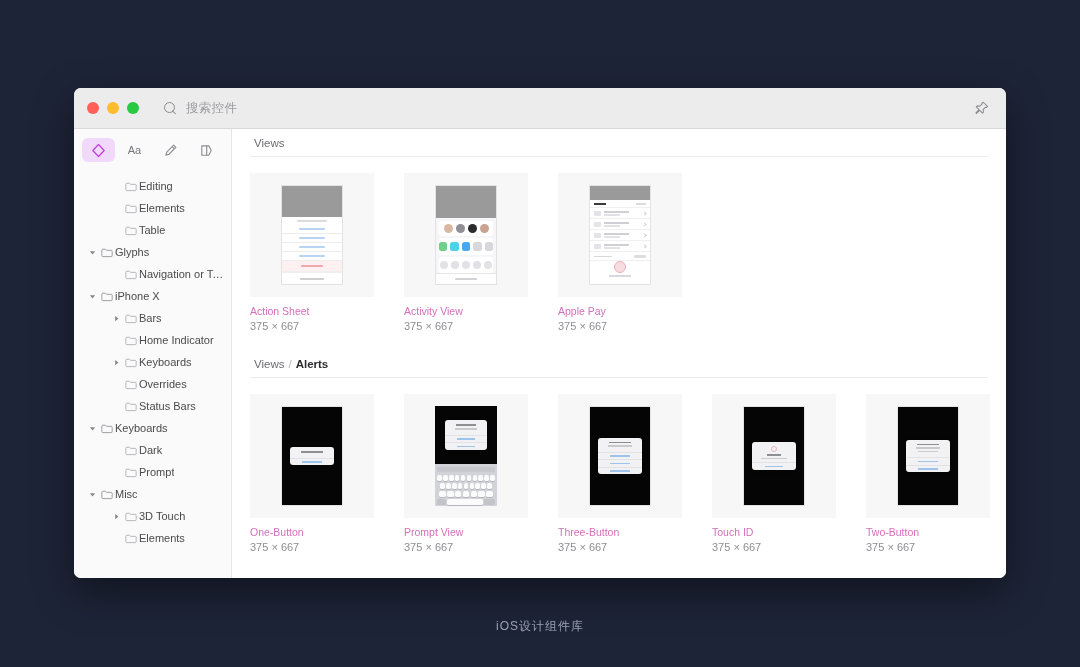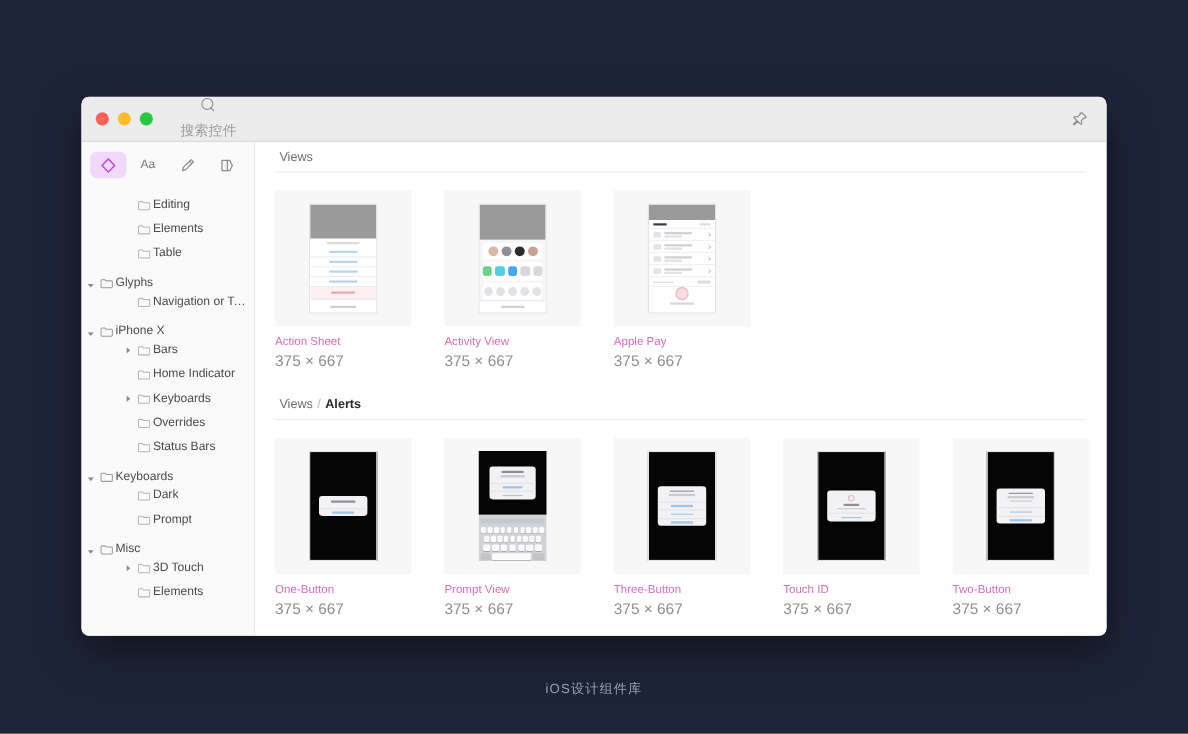--- a/index.html
+++ b/index.html
@@ -32,21 +32,21 @@
     display:flex; align-items:center;
     padding:0 13px;
     position:relative;
   }
   .lights { display:flex; gap:8px; align-items:center; }
   .light { width:12px; height:12px; border-radius:50%; }
   .l-red   { background:#ff5f57; }
   .l-amber { background:#febc2e; }
   .l-green { background:#28c840; }
 
-  .search-zone { display:flex; align-items:center; gap:9px; margin-left:25px;flex-direction:column; }
+  .search-zone { display:flex; align-items:center; gap:9px; margin-left:25px; }
   .search-glyph { width:13px; height:13px; position:relative; display:block; }
   .search-glyph::before{
     content:""; position:absolute; left:0; top:0;
     width:9px; height:9px; border:1.4px solid #8a8a8e; border-radius:50%;
   }
   .search-glyph::after{
     content:""; position:absolute; left:8px; top:8.5px;
     width:5px; height:1.4px; background:#8a8a8e;
     transform:rotate(45deg); transform-origin:left center; border-radius:1px;
   }
@@ -86,21 +86,21 @@
     height:22px;
     display:flex; align-items:center;
     font-size:11px; color:#4a4a4a;
     white-space:nowrap;
     padding-right:4px;
   }
   .tw { width:12px; flex:0 0 12px; display:flex; align-items:center; justify-content:center; }
   .tw svg { display:block; }
   .fico { width:17px; flex:0 0 17px; display:flex; align-items:center; justify-content:center; }
   .nlabel { overflow:hidden; text-overflow:ellipsis; }
-  .d0 { padding-left:2px;align-items:flex-end; }
+  .d0 { padding-left:12px; }
   .d1 { padding-left:36px; }
 
   
   .content { flex:1; background:#ffffff; overflow:hidden; padding:0 18px; min-width:0; }
 
   .sec-head {
     height:28px; display:flex; align-items:center;
     font-size:11.5px; color:#6d6d72;
     border-bottom:1px solid #ededed;
     padding-left:4px;
@@ -110,21 +110,21 @@
 
   .grid { display:flex; gap:30px; padding-top:16px; }
   .card { width:124px; }
   .thumb {
     width:124px; height:124px;
     background:#f7f7f7;
     display:flex; align-items:center; justify-content:center;
     overflow:hidden;
   }
   .cap-name { font-size:10.5px; color:#d46fbb; margin-top:8px; }
-  .cap-size { font-size:14px; color:#8e8e93; margin-top:3px; }
+  .cap-size { font-size:11px; color:#8e8e93; margin-top:3px; }
 
   
   .phone { background:#fff; border:1px solid #e3e3e3; display:flex; flex-direction:column; overflow:hidden; }
   .phone-dark { background:#050505; }
 
   .hdr-gray { background:#9a9a9a; width:100%; }
 
   .caption-out {
     position:absolute;
     left:0; right:0; top:618px;

